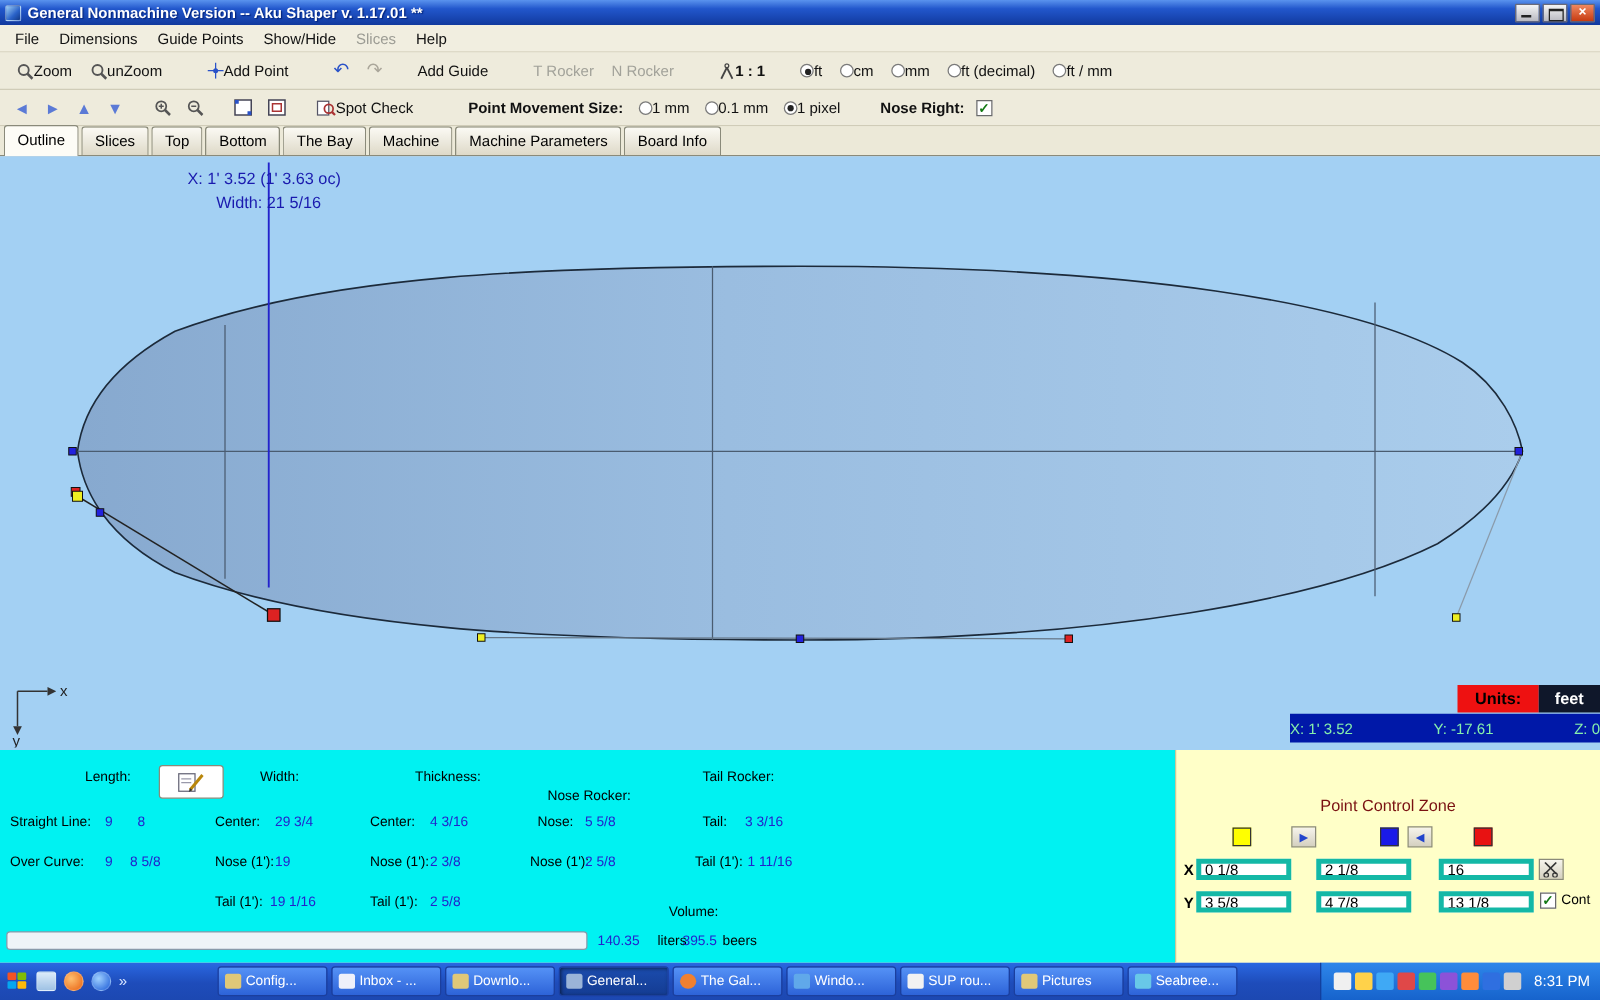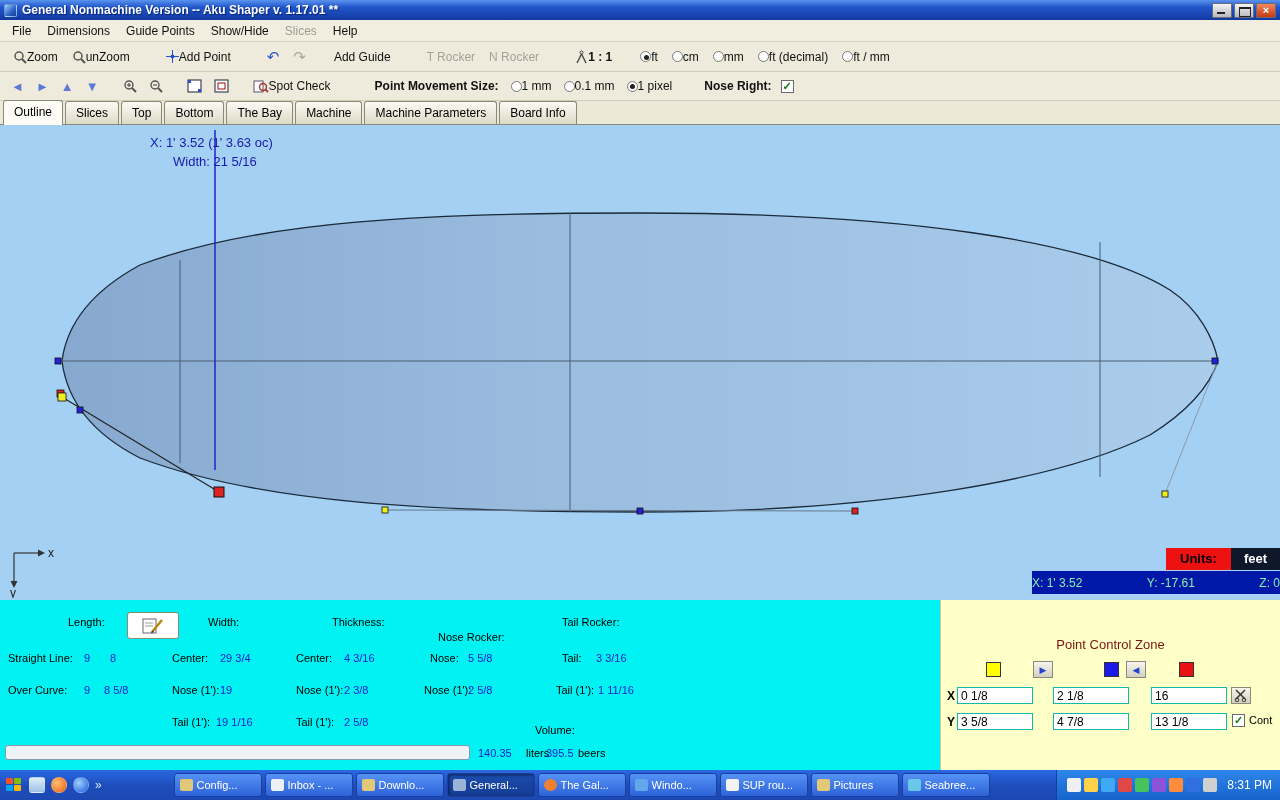--- a/index.html
+++ b/index.html
@@ -74,21 +74,21 @@
   .pcz { position:relative; width:340px; flex:none; background:#ffffc8; border-left:1px solid #c8c89a; font-size:12px; }
   .pcz-title { position:absolute; left:0; right:0; top:37px; text-align:center; color:#7a1212; font-weight:normal; font-size:13px; }
   .swatch { position:absolute; width:15px; height:15px; border:1px solid #333; top:62px; }
   .sw-yellow { background:#ffff00; left:45px; }
   .sw-blue { background:#1a1ae8; left:163px; }
   .sw-red { background:#e81212; left:238px; }
   .mini-btn { position:absolute; width:20px; height:17px; background:linear-gradient(#f6f4ec,#d4d0c0);
               border:1px solid #8a8a7a; display:flex; align-items:center; justify-content:center;
               font-size:9px; color:#2244cc; top:61px; }
   .mini-btn.b1 { left:92px; } .mini-btn.b2 { left:185px; }
-  .pcz input { position:absolute; width:76px; height:17px; border:1px solid #14b8a6; background:#fff;
+  .pcz input { position:absolute; width:76px; height:17px; border:4px solid #14b8a6; background:#fff;
                font-family:inherit; font-size:12px; padding:0 3px; }
   .pcz .row-x { top:87px; } .pcz .row-y { top:113px; }
   .pcz .c1 { left:16px; } .pcz .c2 { left:112px; } .pcz .c3 { left:210px; }
   .axis-lbl { position:absolute; left:6px; font-weight:bold; color:#000; }
   .cut-btn { position:absolute; left:290px; top:87px; width:20px; height:17px; background:linear-gradient(#f6f4ec,#d4d0c0);
              border:1px solid #8a8a7a; display:flex; align-items:center; justify-content:center; }
   .cont-check { position:absolute; left:291px; top:114px; width:13px; height:13px; }
   .cont-lbl { position:absolute; left:308px; top:114px; font-size:11px; color:#000; }
 
   

